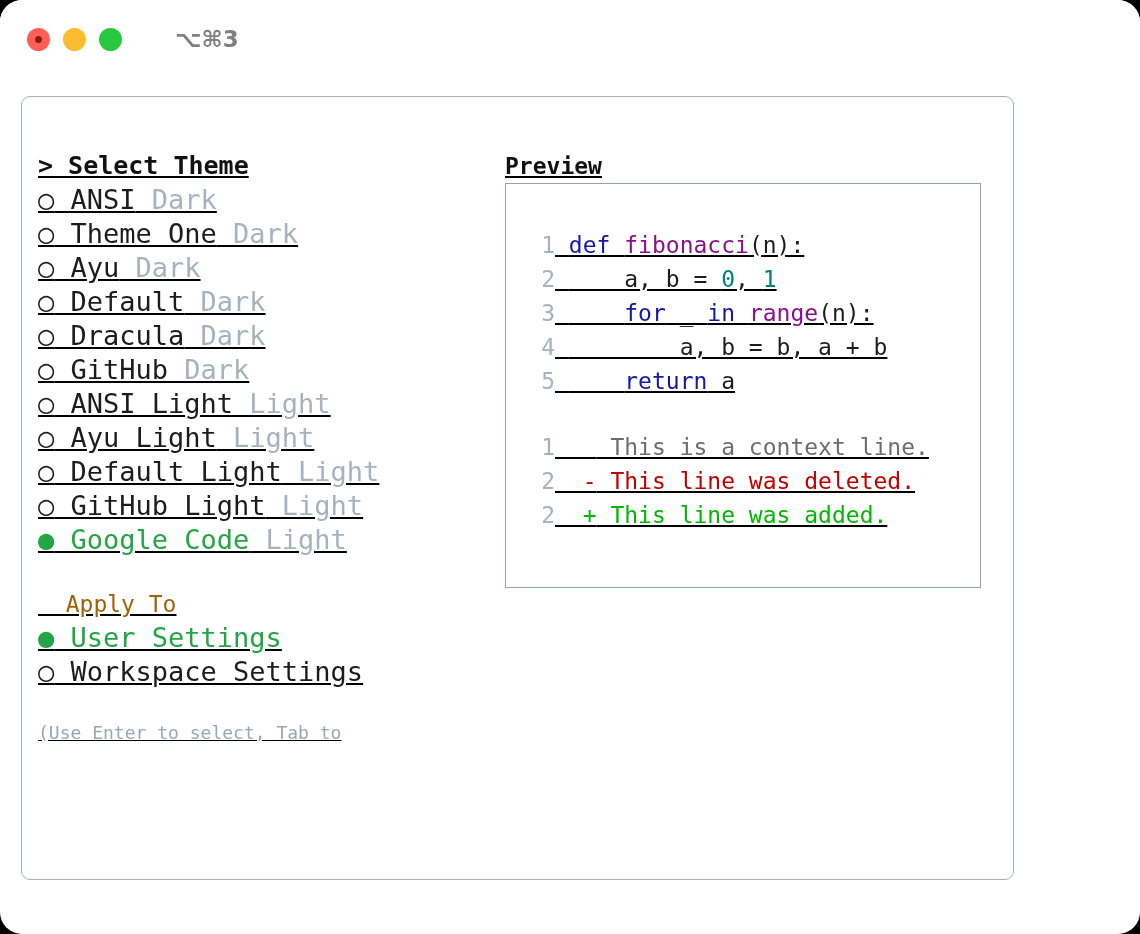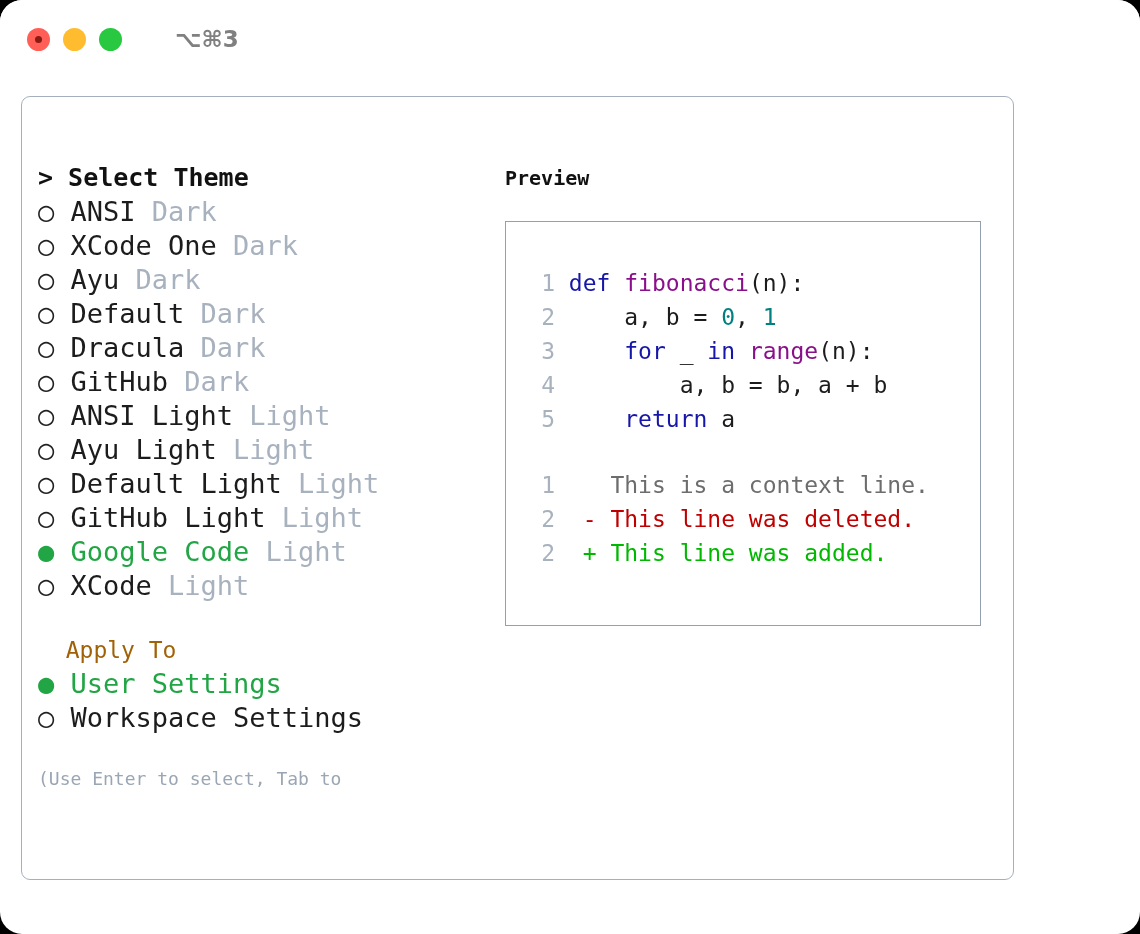--- a/index.html
+++ b/index.html
@@ -73,23 +73,24 @@
     top: 96px;
     width: 993px;
     height: 784px;
     border: 1.6px solid #a6b0bd;
     border-radius: 9px;
     background: #ffffff;
   }
 
   #panel-inner {
     position: absolute;
-    left: 0; top: 16px;
+    left: 0; top: 4px;
     width: 100%; height: 100%;
     display: flex;
+    text-decoration: underline;
   }
 
   
   #left-col {
     width: 470px;
     padding: 48px 0 0 16px;
   }
 
   .heading {
     font-size: 25px;
@@ -131,25 +132,24 @@
     max-width: 410px;
   }
 
   
   #right-col {
     flex: 1;
     padding: 48px 0 0 13px;
   }
 
   #preview-title {
-    font-size: 20px;
+    font-size: 23px;
     font-weight: bold;
     color: #111111;
     line-height: 34px;
-    margin-bottom: 26px;
   }
 
   #preview-box {
     width: 476px;
     height: 405px;
     border: 1.6px solid #93a0b0;
     background: #ffffff;
     padding: 44px 0 0 12px;
   }
 
@@ -193,31 +193,30 @@
 
   <div id="panel">
     <div id="panel-inner">
 
       <div id="left-col">
 
         <div class="heading">&gt; Select Theme</div>
 
         <div id="theme-list">
             <div class="opt-row"><span class="bullet off">○</span><span class="opt-label"> ANSI</span><span class="opt-tag"> Dark</span></div>
-            <div class="opt-row"><span class="bullet off">○</span><span class="opt-label"> XCode One</span><span class="opt-tag"> Dark</span></div>
+            <div class="opt-row"><span class="bullet off">○</span><span class="opt-label"> Theme One</span><span class="opt-tag"> Dark</span></div>
             <div class="opt-row"><span class="bullet off">○</span><span class="opt-label"> Ayu</span><span class="opt-tag"> Dark</span></div>
             <div class="opt-row"><span class="bullet off">○</span><span class="opt-label"> Default</span><span class="opt-tag"> Dark</span></div>
             <div class="opt-row"><span class="bullet off">○</span><span class="opt-label"> Dracula</span><span class="opt-tag"> Dark</span></div>
             <div class="opt-row"><span class="bullet off">○</span><span class="opt-label"> GitHub</span><span class="opt-tag"> Dark</span></div>
             <div class="opt-row"><span class="bullet off">○</span><span class="opt-label"> ANSI Light</span><span class="opt-tag"> Light</span></div>
             <div class="opt-row"><span class="bullet off">○</span><span class="opt-label"> Ayu Light</span><span class="opt-tag"> Light</span></div>
             <div class="opt-row"><span class="bullet off">○</span><span class="opt-label"> Default Light</span><span class="opt-tag"> Light</span></div>
             <div class="opt-row"><span class="bullet off">○</span><span class="opt-label"> GitHub Light</span><span class="opt-tag"> Light</span></div>
             <div class="opt-row"><span class="bullet on">●</span><span class="opt-label sel"> Google Code</span><span class="opt-tag"> Light</span></div>
-            <div class="opt-row"><span class="bullet off">○</span><span class="opt-label"> XCode</span><span class="opt-tag"> Light</span></div>
           </div>
 
         <div class="spacer-sm"></div>
 
         <div class="section-head">  Apply To</div>
 
         <div id="apply-list">
             <div class="opt-row"><span class="bullet on">●</span><span class="opt-label sel"> User Settings</span></div>
             <div class="opt-row"><span class="bullet off">○</span><span class="opt-label"> Workspace Settings</span></div>
           </div>

